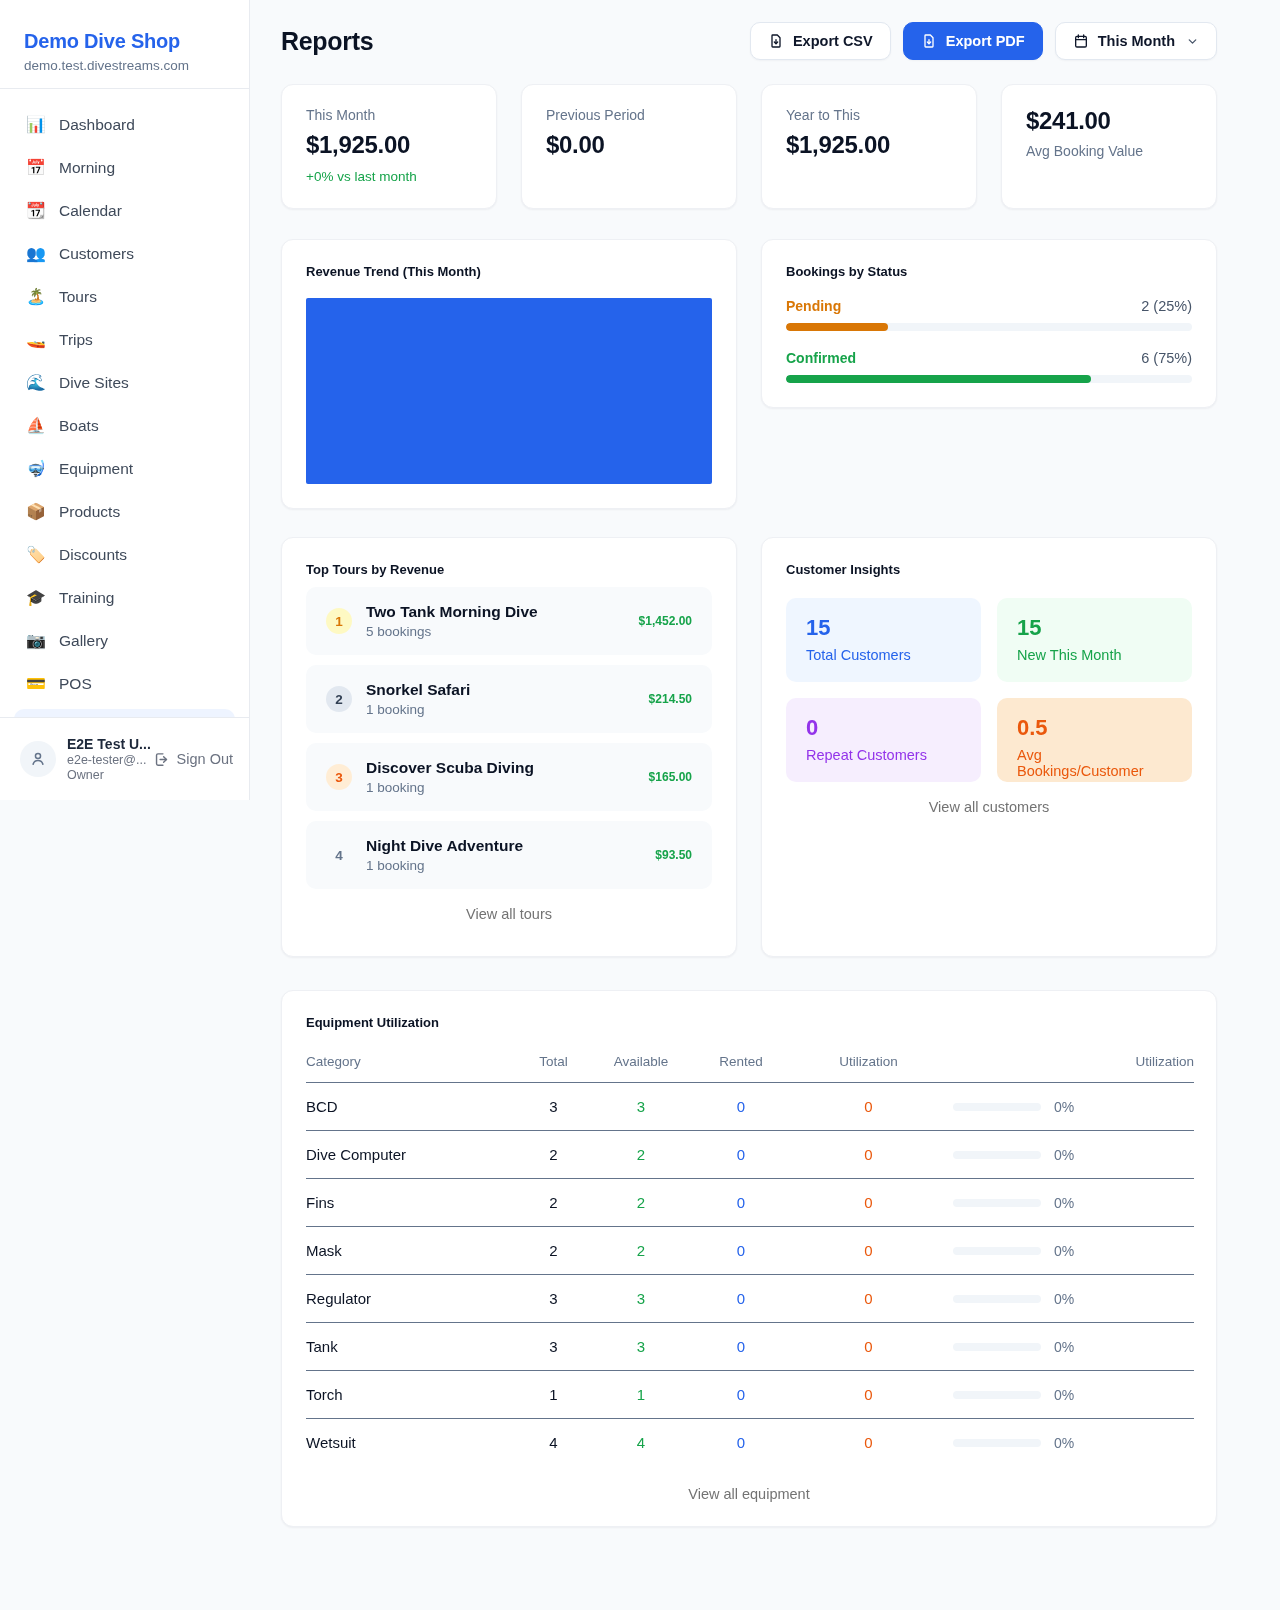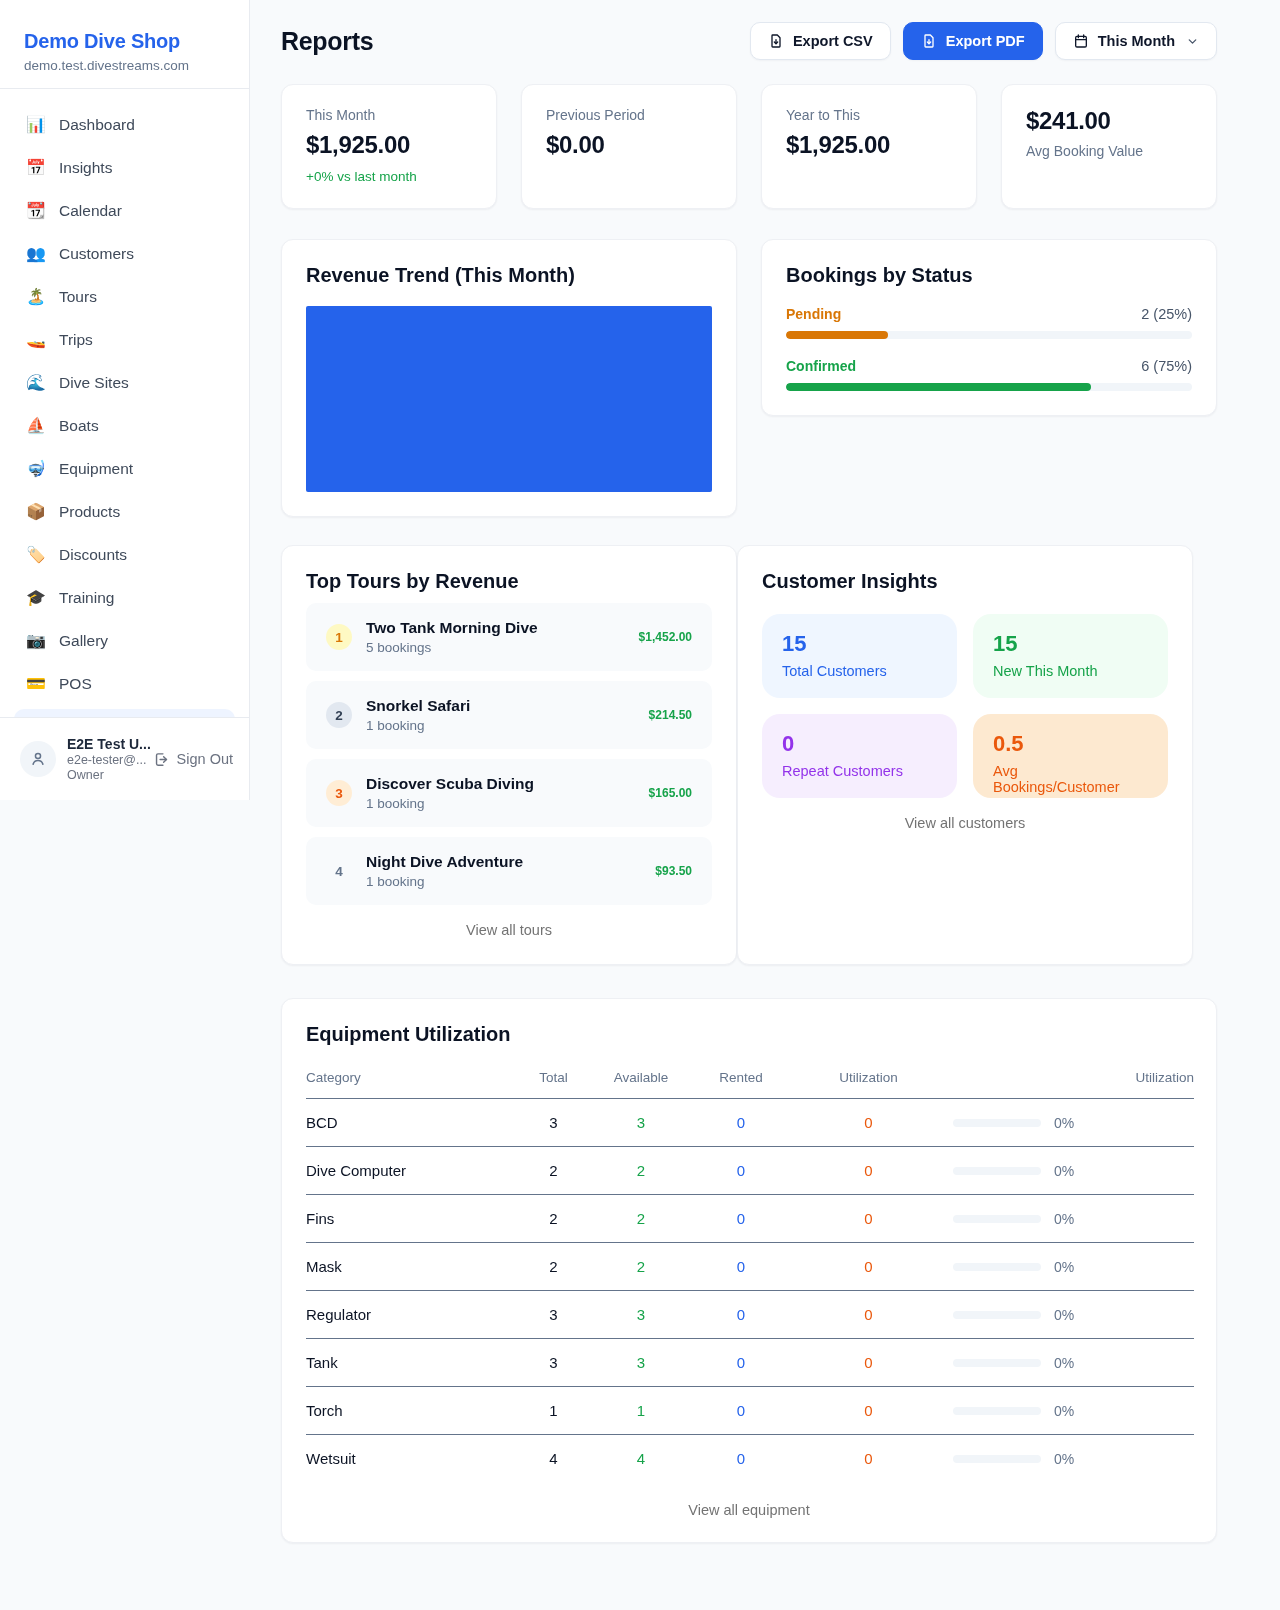--- a/index.html
+++ b/index.html
@@ -63,56 +63,56 @@
   }
   .stats { display:grid; grid-template-columns:repeat(4,1fr); gap:24px; }
   .stat-card { padding:22px 24px; height:125px; }
   .stat-label { font-size:14px; color:#64748b; }
   .stat-value { font-size:24px; font-weight:700; letter-spacing:-.3px; margin-top:8px; color:#0b1324; }
   .stat-sub { font-size:13.5px; color:#16a34a; margin-top:10px; font-weight:500; }
   .stat-card.value-first .stat-value { margin-top:0; }
   .stat-card.value-first .stat-label { margin-top:8px; }
   .row2 { display:grid; grid-template-columns:456px 456px; gap:24px; margin-top:30px; align-items:start; }
   .card-pad { padding:24px; }
-  .card-title { font-size:20px; font-weight:700; color:#0b1324; }
+  .card-title { font-size:13px; font-weight:700; color:#0b1324; }
   .chart-block { margin-top:19px; height:186px; border-radius:2px; }
   
   .status-row { margin-top:19px; }
   .status-line { display:flex; justify-content:space-between; align-items:baseline; }
   .status-label { font-size:14px; font-weight:600; }
   .status-label.pending { color:#d97706; }
   .status-label.confirmed { color:#16a34a; }
   .status-count { font-size:14.5px; color:#475569; }
   .track { height:8px; border-radius:4px; background:#f1f5f9; margin-top:9px; overflow:hidden; }
   .fill { height:100%; border-radius:4px; }
   .fill.pending { background:#d97706; }
   .fill.confirmed { background:#16a34a; }
   
-  .row3 { display:grid; grid-template-columns:456px 456px; margin-top:28px; }
+  .row3 { display:grid; grid-template-columns:456px 456px; gap:24px; margin-top:28px; }
   .row3 .card { min-height:420px; }
   .tour-item {
     display:flex; align-items:center; gap:14px; background:#f8fafc;
     border-radius:10px; padding:0 20px; height:68px; margin-top:10px;
   }
   .tour-item:first-of-type { margin-top:21px; }
   .rank {
     width:26px; height:26px; border-radius:50%; flex:0 0 26px;
     display:flex; align-items:center; justify-content:center;
     font-size:13.5px; font-weight:700; color:#64748b;
   }
   .rank.r1 { background:#fef9c3; color:#d97706; }
   .rank.r2 { background:#e2e8f0; color:#334155; }
   .rank.r3 { background:#ffedd5; color:#ea580c; }
   .tour-name { font-size:15.5px; font-weight:600; color:#0b1324; }
   .tour-sub { font-size:13.5px; color:#64748b; margin-top:3px; }
   .tour-rev { margin-left:auto; font-size:12px; font-weight:700; color:#16a34a; }
   .view-link { display:block; text-align:center; color:#737373; font-size:14.5px; margin-top:17px; cursor:pointer; text-decoration:none; }
   
   .insight-grid { display:grid; grid-template-columns:1fr 1fr; gap:16px; margin-top:21px; }
-  .insight-box { border-radius:18px; padding:17px 20px; height:84px; }
+  .insight-box { border-radius:10px; padding:17px 20px; height:84px; }
   .insight-value { font-size:22px; font-weight:700; }
   .insight-label { font-size:14.5px; margin-top:6px; font-weight:500; }
   .insight-box.blue   { background:#eff6ff; } .insight-box.blue *   { color:#2563eb; }
   .insight-box.green  { background:#f0fdf4; } .insight-box.green *  { color:#16a34a; }
   .insight-box.purple { background:#f6eefe; } .insight-box.purple * { color:#9333ea; }
   .insight-box.orange { background:#fde9d0; } .insight-box.orange * { color:#ea580c; }
   
   .row4 { margin-top:33px; }
   .equip-card { padding:24px 24px 20px; }
   table { border-collapse:collapse; width:888px; margin-top:14px; }
@@ -142,21 +142,21 @@
     <div class="brand-name">Demo Dive Shop</div>
     <div class="brand-domain">demo.test.divestreams.com</div>
   </div>
   <nav class="nav">
     <div class="nav-item">
       <span class="nav-icon">📊</span>
       <span>Dashboard</span>
     </div>
     <div class="nav-item">
       <span class="nav-icon">📅</span>
-      <span>Insights</span>
+      <span>Morning</span>
     </div>
     <div class="nav-item">
       <span class="nav-icon">📆</span>
       <span>Calendar</span>
     </div>
     <div class="nav-item">
       <span class="nav-icon">👥</span>
       <span>Customers</span>
     </div>
     <div class="nav-item">

